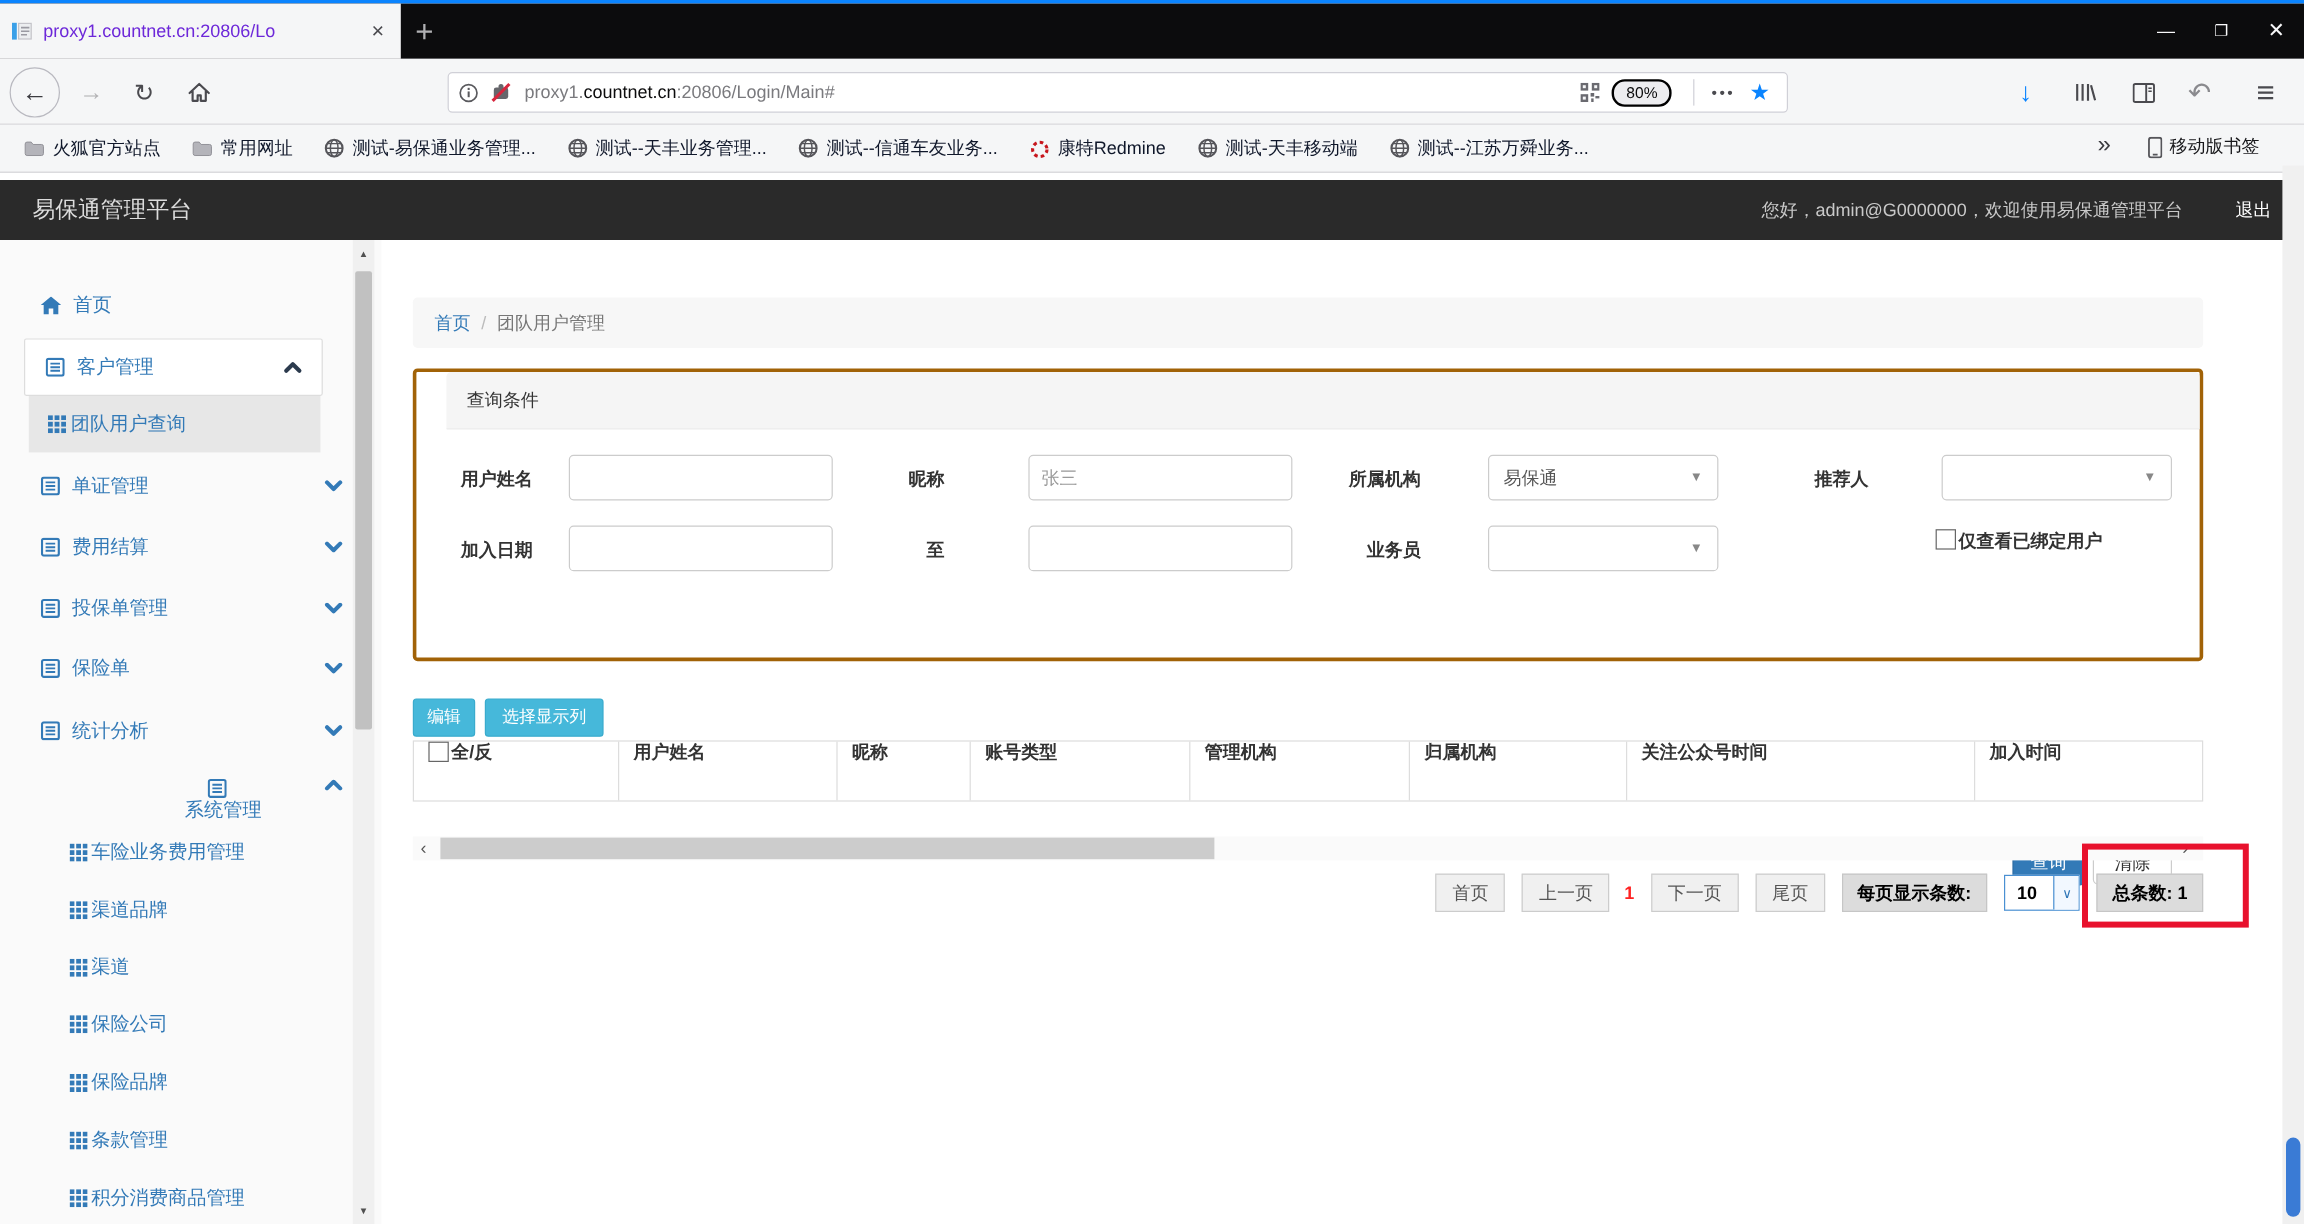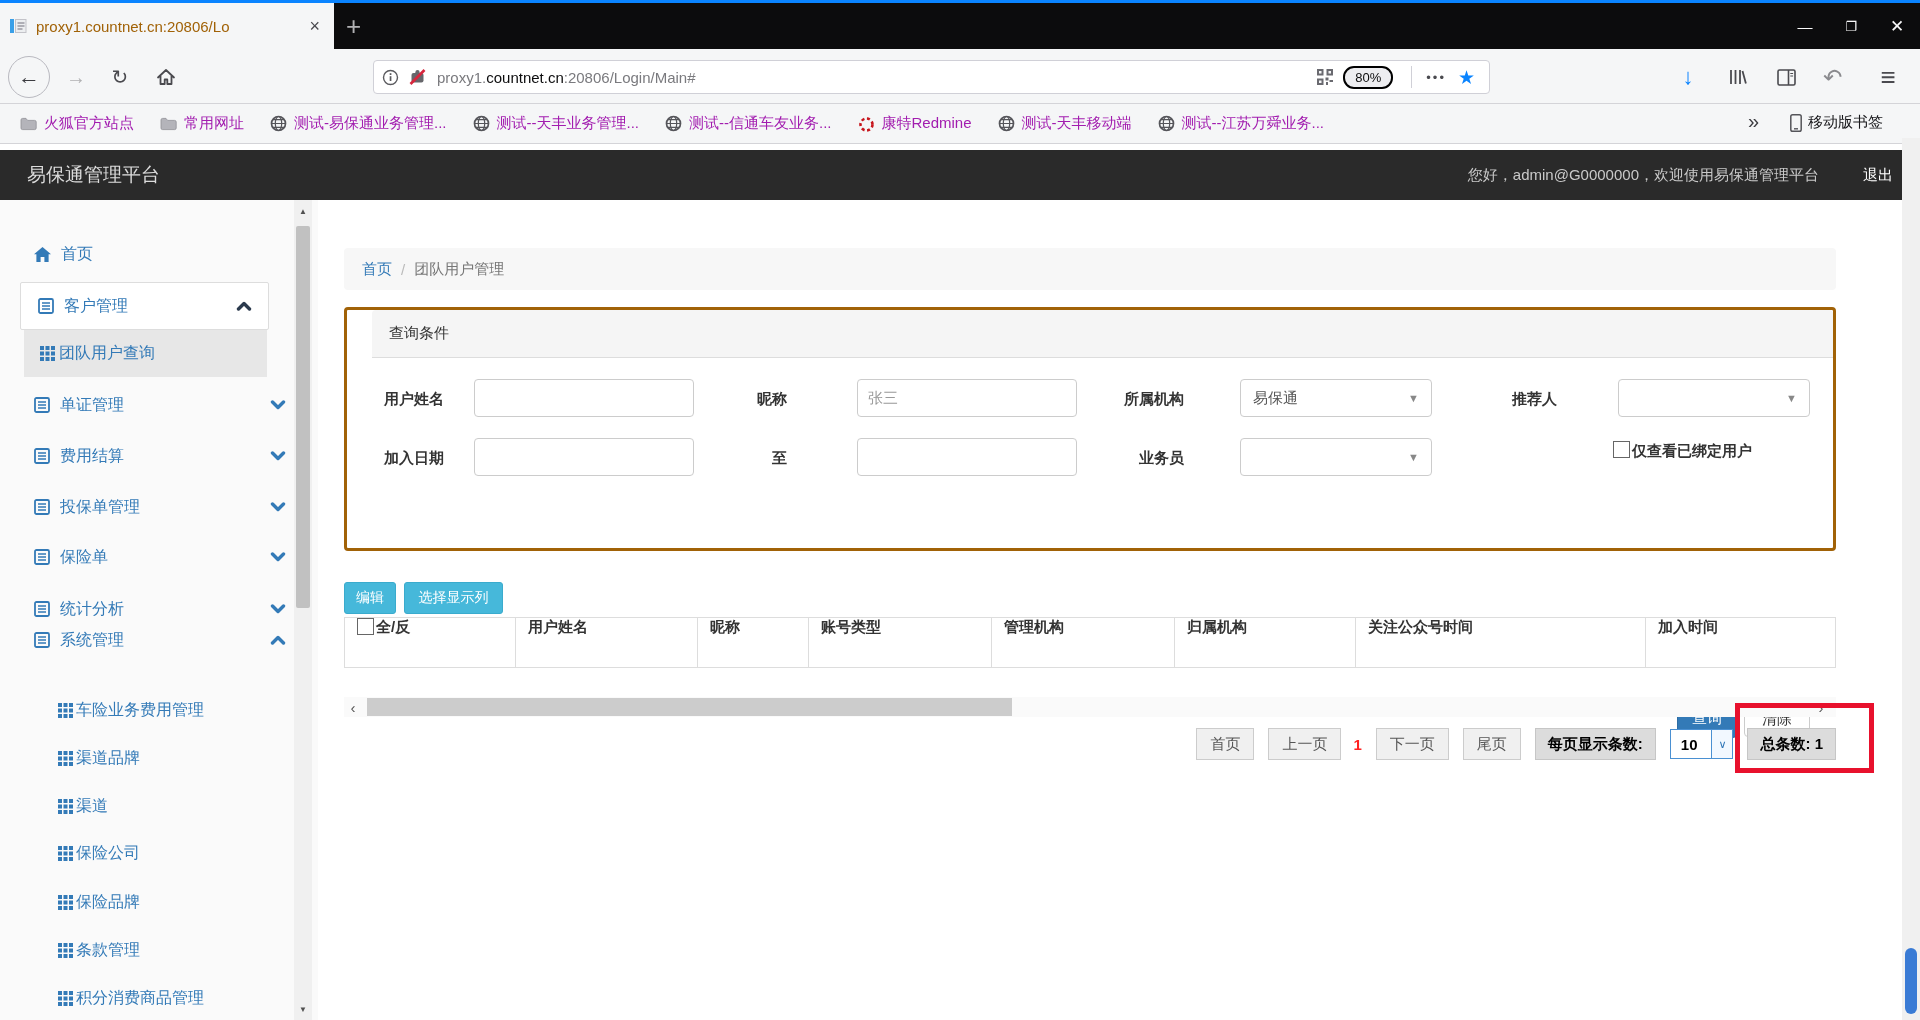--- a/index.html
+++ b/index.html
@@ -2,41 +2,41 @@
 <html><head>
 <meta charset="utf-8">
 <style>
   html,body{margin:0;padding:0;width:1920px;height:1020px;overflow:hidden;
     font-family:"Liberation Sans","DejaVu Sans",sans-serif;background:#fff;}
   .abs{position:absolute;}
   
   .accent{left:0;top:0;width:1920px;height:3px;background:#0a84ff;}
   .tabstrip{left:0;top:3px;width:1920px;height:46px;background:#0c0c0d;}
   .tab{left:0;top:0;width:334px;height:46px;background:#f5f6f7;display:flex;align-items:center;padding:0 10px;box-sizing:border-box;}
-  .tab-title{font-size:15px;color:#a16207;white-space:nowrap;overflow:hidden;flex:1;margin:0 8px;
+  .tab-title{font-size:15px;color:#6d28d9;white-space:nowrap;overflow:hidden;flex:1;margin:0 8px;
     -webkit-mask-image:linear-gradient(90deg,#000 85%,transparent);mask-image:linear-gradient(90deg,#000 85%,transparent);}
   .tab-close{font-size:18px;color:#4a4a4f;line-height:1;cursor:default;padding:2px 4px;}
   .newtab{left:346px;top:10px;font-size:26px;color:#b1b1b3;line-height:26px;}
   .winctl{top:0;height:46px;width:46px;display:flex;align-items:center;justify-content:center;color:#f9f9fa;font-size:15px;}
   .navbar{left:0;top:49px;width:1920px;height:55px;background:#f5f6f7;border-bottom:1px solid #d4d4d8;box-sizing:border-box;}
   .navicon{top:59px;width:36px;height:36px;display:flex;align-items:center;justify-content:center;font-size:20px;color:#4a4a4f;}
   .backcircle{left:8px;top:56px;width:40px;height:40px;border:1px solid #b9b9c0;border-radius:50%;background:#f5f6f7;
     display:flex;align-items:center;justify-content:center;font-size:22px;color:#3b3b40;}
   .urlbar{left:373px;top:60px;width:1117px;height:34px;background:#fff;border:1px solid #d0d0d7;border-radius:4px;
     display:flex;align-items:center;box-sizing:border-box;padding:0 8px;}
   .urltext{font-size:15px;white-space:nowrap;margin-left:10px;flex:1;}
   .dim{color:#7a7a7e;} .dom{color:#0c0c0d;}
   .zoompill{background:#ededf0;border:2px solid #000000;border-radius:11px;font-size:13px;color:#0c0c0d;padding:2px 10px;margin:0 10px;}
   .vsep{width:1px;height:22px;background:#d0d0d7;margin:0 8px;}
   .dots{color:#4a4a4f;font-size:13px;letter-spacing:2px;margin:0 6px;}
   .star{color:#0a84ff;font-size:19px;margin:0 6px;}
   .bookbar{left:0;top:104px;width:1920px;height:40px;background:#f5f6f7;border-bottom:1px solid #d4d4d8;box-sizing:border-box;
     display:flex;align-items:center;padding-left:20px;}
   .bm{display:flex;align-items:center;margin-right:26px;white-space:nowrap;}
-  .bm span{font-size:15px;color:#a21caf;margin-left:7px;}
+  .bm span{font-size:15px;color:#0f172a;margin-left:7px;}
   
   .appheader{left:0;top:150px;width:1920px;height:50px;background:#2a2a2a;display:flex;align-items:center;box-sizing:border-box;padding:0 27px;}
   .apptitle{color:#dcdcdc;font-size:19px;}
   .welcome{margin-left:auto;color:#c9c9c9;font-size:15px;}
   .logout{color:#fff;font-size:15px;margin-left:44px;}
   .sidebar{left:0;top:200px;width:318px;height:820px;background:#fafafa;}
   .srow{position:absolute;left:0;width:294px;height:44px;display:flex;align-items:center;}
   .srow .lbl{color:#337ab7;font-size:16px;margin-left:10px;}
   .chev{position:absolute;right:42px;}
   .card{left:20px;width:247px;background:#fff;border:1px solid #ddd;border-radius:2px;}
@@ -322,21 +322,21 @@
   <div class="srow" style="top:387px;left:34px;">
     <svg width="16" height="16" viewBox="0 0 16 16">
         <rect x="1" y="1" width="14" height="14" rx="1.5" fill="none" stroke="#337ab7" stroke-width="1.8"></rect>
         <path d="M4 5 h8 M4 8 h8 M4 11 h8" stroke="#337ab7" stroke-width="1.6"></path>
       </svg>
     <span class="lbl">统计分析</span>
     <svg class="chev" width="16" height="10" viewBox="0 0 16 10">
         <path d="M2.5 2 L8 7.5 L13.5 2" fill="none" stroke="#337ab7" stroke-width="3.4" stroke-linecap="round" stroke-linejoin="round"></path>
       </svg>
   </div>
-  <div class="srow" style="top:418px;left:34px;">
+  <div class="srow" style="top:449px;left:34px;flex-direction:column;">
     <svg width="16" height="16" viewBox="0 0 16 16">
         <rect x="1" y="1" width="14" height="14" rx="1.5" fill="none" stroke="#337ab7" stroke-width="1.8"></rect>
         <path d="M4 5 h8 M4 8 h8 M4 11 h8" stroke="#337ab7" stroke-width="1.6"></path>
       </svg>
     <span class="lbl">系统管理</span>
     <svg class="chev" width="16" height="10" viewBox="0 0 16 10">
         <path d="M2.5 8 L8 2.5 L13.5 8" fill="none" stroke="#337ab7" stroke-width="3.4" stroke-linecap="round" stroke-linejoin="round"></path>
       </svg>
   </div>
   <div class="srow" style="top:488px;left:58px;">

